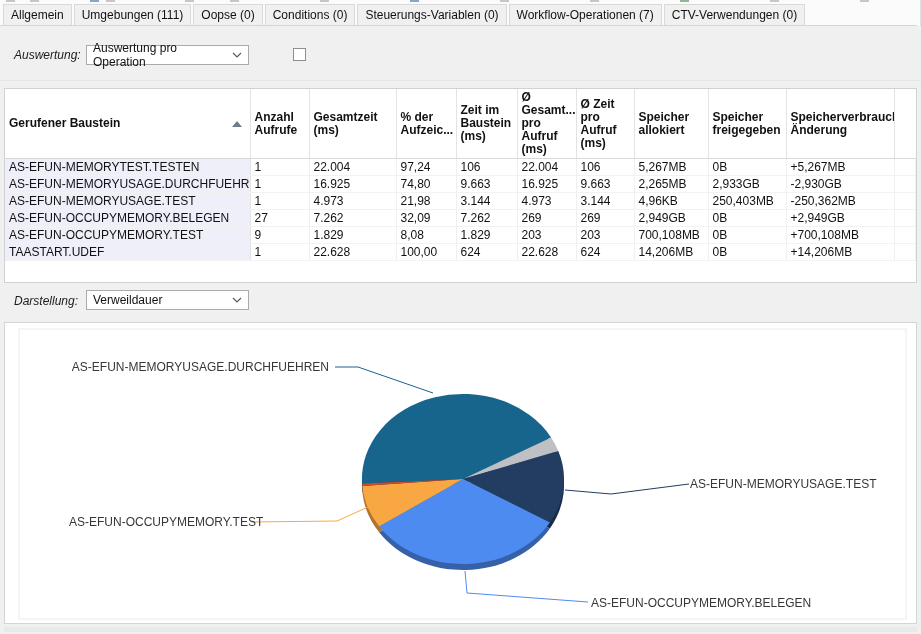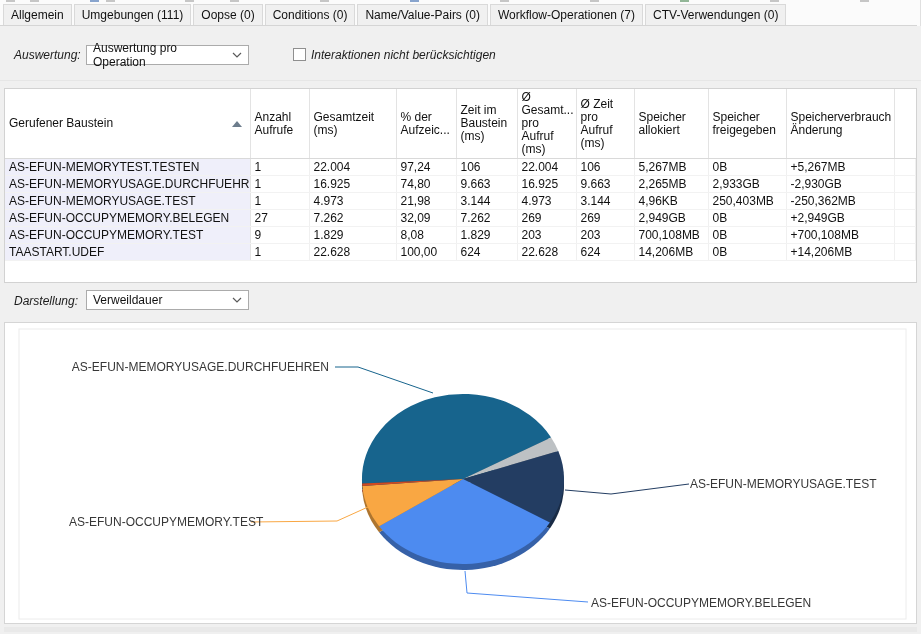--- a/index.html
+++ b/index.html
@@ -27,21 +27,21 @@
          border:1px solid #ababab;box-sizing:border-box;display:flex;
          align-items:center;justify-content:space-between;padding:0 6px 0 6px;
          font-size:12px;cursor:default;}
   .combo svg{flex:0 0 auto;margin-left:4px;}
   .checkbox{position:absolute;width:13px;height:13px;background:#fff;
             border:1px solid #8f8f8f;box-sizing:border-box;}
   
   .table-panel{position:absolute;top:62px;left:4px;width:913px;height:195px;
                background:#fff;border:1px solid #d2d2d2;box-sizing:border-box;overflow:hidden;}
   table{border-collapse:collapse;table-layout:fixed;width:911px;font-size:12px;}
-  thead th{height:61px;font-weight:normal;text-align:left;vertical-align:middle;
+  thead th{height:61px;font-weight:bold;text-align:left;vertical-align:middle;
            padding:2px 4px;border-right:1px solid #e3e3e3;border-bottom:1px solid #d9d9d9;
            line-height:13px;position:relative;overflow:hidden;background:#fff;}
   thead th.filler{border-right:none;}
   .sort-asc{position:absolute;right:8px;top:50%;margin-top:-3px;width:0;height:0;
             border-left:5px solid transparent;border-right:5px solid transparent;
             border-bottom:6px solid #6d7d8c;}
   tbody td{height:16px;padding:0 4px;border-right:1px solid #f0f0f0;
            border-bottom:1px solid #f2f2f2;white-space:nowrap;overflow:hidden;line-height:15px;}
   tbody td.first{background:#efeffa;border-right:1px solid #e3e3e3;}
   
@@ -69,36 +69,35 @@
       <i style="left: 680px; background: rgb(60, 125, 70);"></i>
       <i style="left: 770px; background: rgb(155, 155, 155);"></i>
       <i style="left: 860px; background: rgb(155, 155, 155);"></i>
     </div>
 
   <div class="tabbar">
       <div class="tab">Allgemein</div>
       <div class="tab">Umgebungen (111)</div>
       <div class="tab">Oopse (0)</div>
       <div class="tab">Conditions (0)</div>
-      <div class="tab">Name/Value-Pairs (0)</div>
+      <div class="tab">Steuerungs-Variablen (0)</div>
       <div class="tab">Workflow-Operationen (7)</div>
       <div class="tab">CTV-Verwendungen (0)</div>
     </div>
 
   <div class="content">
 
     <span class="lbl" style="top:22px;left:14px;">Auswertung:</span>
     <div class="combo" style="top:19px;left:86px;">
       <span>Auswertung pro Operation</span>
       <svg width="10" height="6" viewBox="0 0 10 6">
         <path d="M1 1 L5 5 L9 1" stroke="#5a5a5a" stroke-width="1.2" fill="none"></path>
       </svg>
     </div>
     <span class="checkbox" style="top:22px;left:293px;"></span>
-    <span class="lbl" style="top:22px;left:311px;">Interaktionen nicht berücksichtigen</span>
 
     <div class="hsep" style="top:54px;"></div>
 
     <div class="table-panel">
       <table>
         <colgroup id="cg">
             <col style="width: 245px;">
             <col style="width: 59px;">
             <col style="width: 87px;">
             <col style="width: 60px;">

